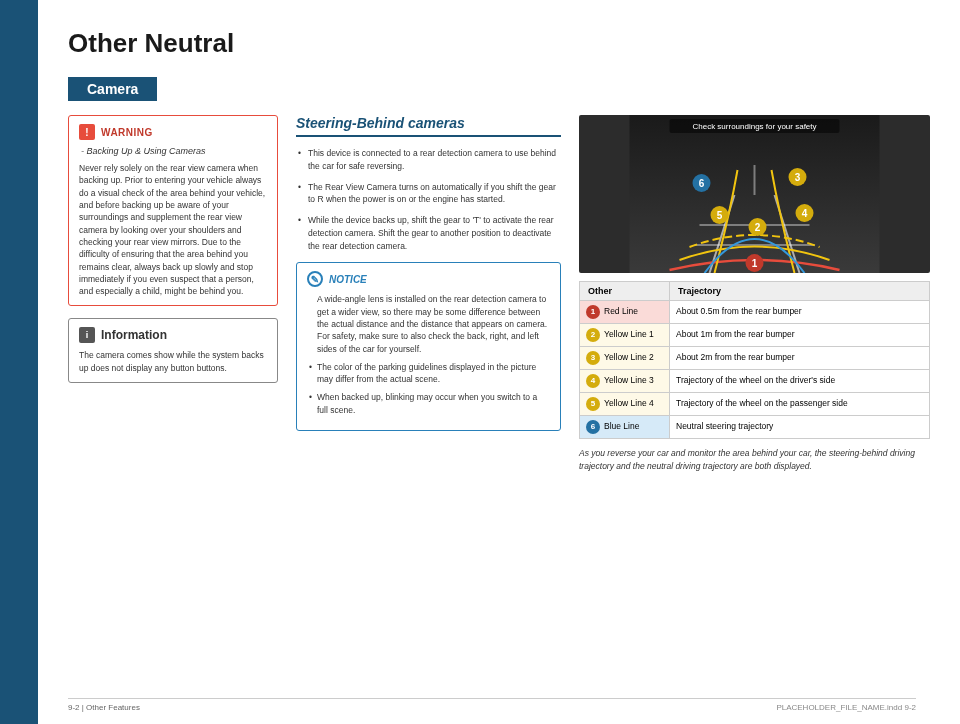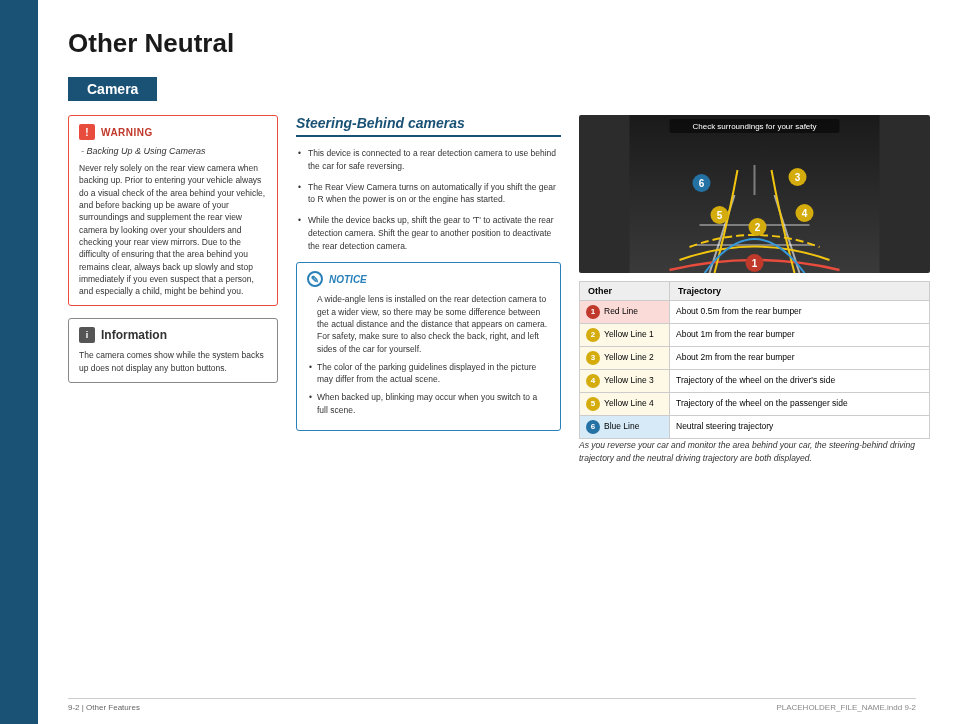--- a/index.html
+++ b/index.html
@@ -301,20 +301,21 @@
 
     .name-cell {
       display: flex;
       align-items: center;
     }
 
     .footer-text {
       font-size: 8.5px;
       color: #333;
       line-height: 1.5;
+      margin-top: 8px;
       font-style: italic;
     }
 
     .page-footer {
       position: absolute;
       bottom: 12px;
       left: 30px;
       right: 44px;
       display: flex;
       justify-content: space-between;

